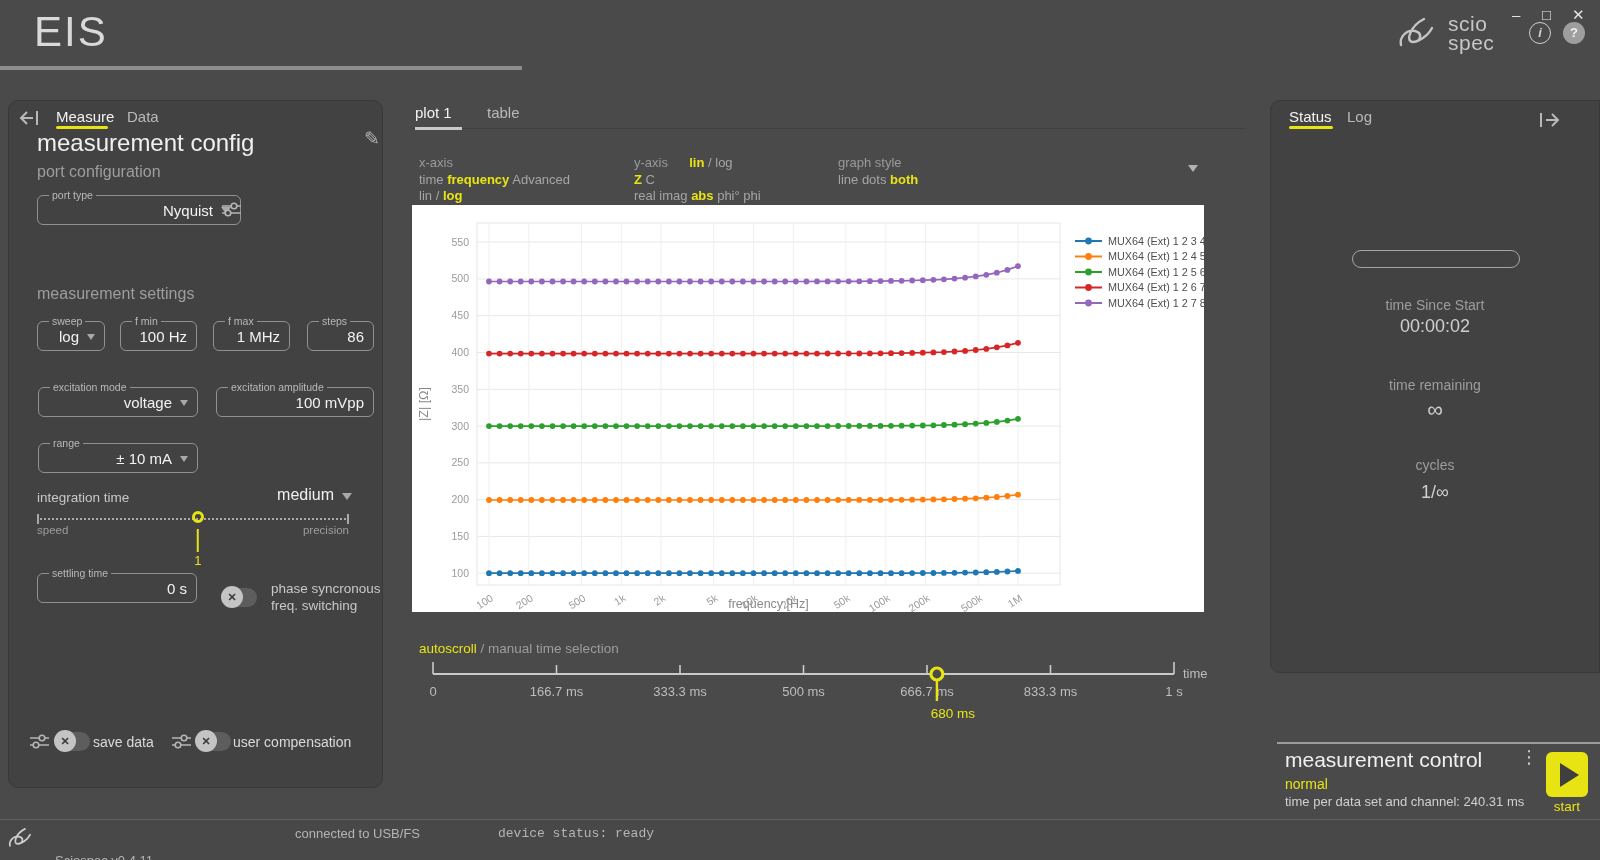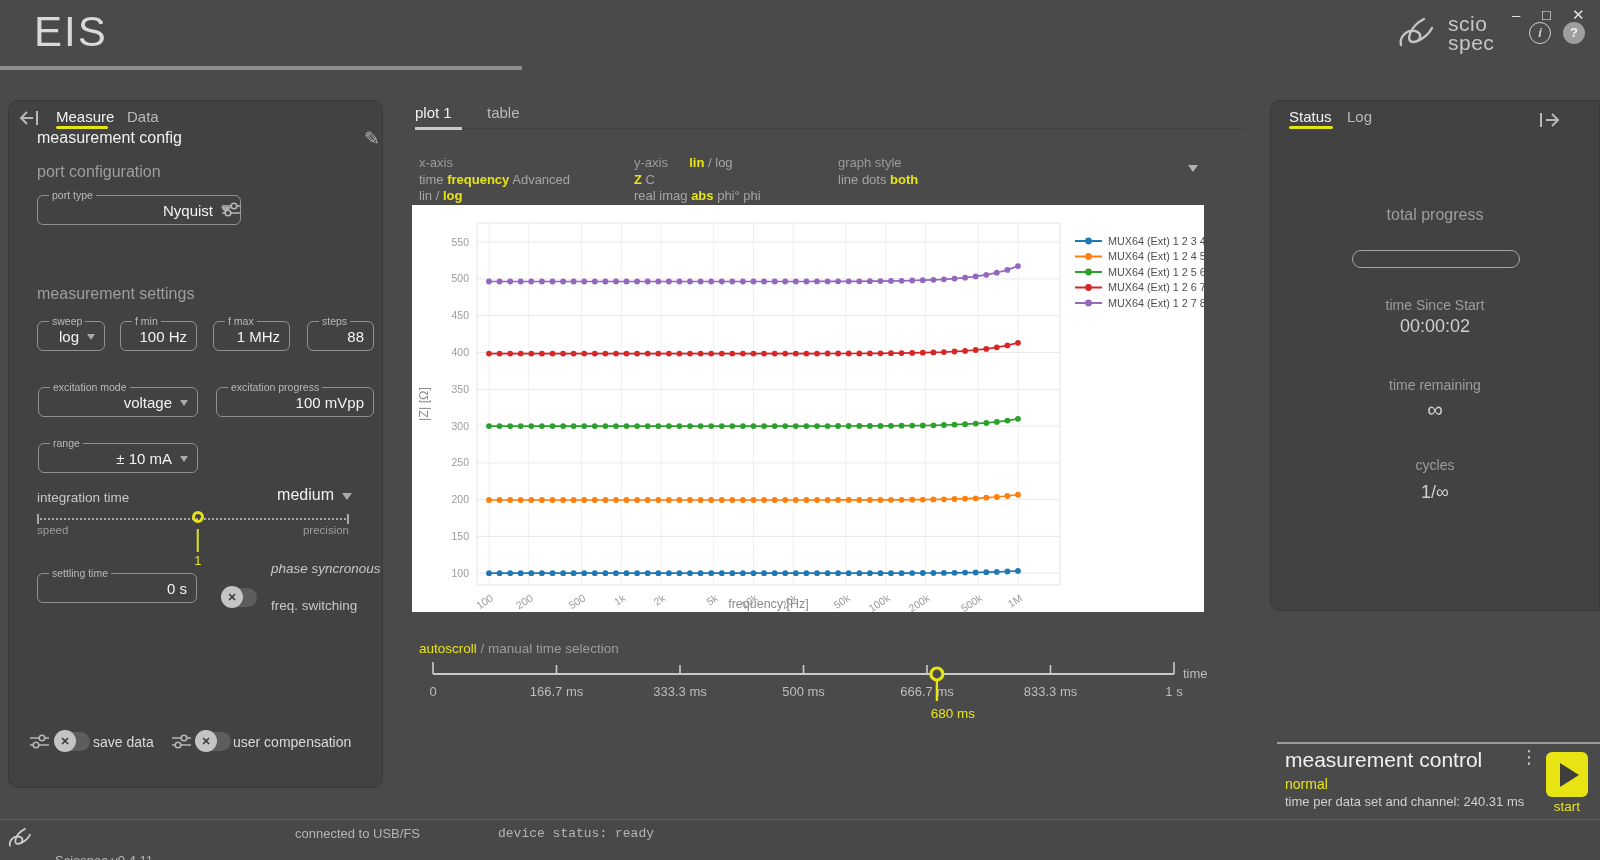--- a/index.html
+++ b/index.html
@@ -13,21 +13,21 @@
   .winbtn{top:6px;font-size:15px;color:#e3e3e3;cursor:default;}
   .circle-icon{width:22px;height:22px;border-radius:50%;text-align:center;line-height:20px;font-size:13px;}
   #info-icon{left:1529px;top:22px;border:1.5px solid #cfcfcf;color:#cfcfcf;font-style:italic;font-weight:bold;}
   #help-icon{left:1563px;top:22px;background:#9e9e9e;color:#f0f0f0;font-weight:bold;line-height:22px;}
   #brand{left:1398px;top:12px;display:flex;align-items:center;}
   #brand .btxt{color:#c6c6c6;font-size:21px;line-height:19px;letter-spacing:.5px;margin-left:4px;}
 
   
   .panel{background:#424242;border:1px solid #393939;border-radius:10px;}
   #left-panel{left:8px;top:100px;width:375px;height:688px;}
-  #right-panel{left:1270px;top:100px;width:330px;height:511px;border-top-right-radius:0;border-bottom-right-radius:0;}
+  #right-panel{left:1270px;top:100px;width:330px;height:573px;border-top-right-radius:0;border-bottom-right-radius:0;}
 
   .tab{font-size:15px;color:#b9b9b9;cursor:pointer;}
   .tab.active{color:#f2f2f2;}
   .tab-underline{height:3px;background:#e8e414;border-radius:2px;}
 
   .section-h{font-size:16px;color:#9d9d9d;}
   fieldset.fld{border:1px solid #919191;border-radius:6px;margin:0;padding:1px 9px 5px 9px;position:absolute;}
   fieldset.fld legend{font-size:10.5px;color:#b9b9b9;padding:0 3px;margin-left:2px;}
   .fld .val{display:flex;justify-content:flex-end;align-items:center;color:#f2f2f2;font-size:15px;white-space:nowrap;}
   .tri{display:inline-block;width:0;height:0;border-left:5.5px solid transparent;border-right:5.5px solid transparent;border-top:7px solid #a9a9a9;margin-left:8px;}
@@ -102,21 +102,21 @@
   <div class="abs circle-icon" id="help-icon">?</div>
 
   <div class="abs panel" id="left-panel">
     <svg class="abs" style="left:10px;top:7px;" width="24" height="20" viewBox="0 0 24 20">
       <path d="M14 10 H3 M8 4 l-6 6 6 6 M18 3 v14" fill="none" stroke="#b9b9b9" stroke-width="2"></path>
     </svg>
     <div class="abs tab active" style="left:47px;top:7px;">Measure</div>
     <div class="abs tab-underline" style="left:47px;top:25px;width:52px;"></div>
     <div class="abs tab" style="left:118px;top:7px;">Data</div>
 
-    <div class="abs" style="left:28px;top:28px;font-size:16px;color:#f0f0f0;">measurement config</div>
+    <div class="abs" style="left:28px;top:28px;font-size:24px;color:#f0f0f0;">measurement config</div>
     <div class="abs" style="left:355px;top:26px;font-size:19px;color:#b2b2b2;">✎</div>
 
     <div class="abs section-h" style="left:28px;top:62px;">port configuration</div>
 
     <fieldset class="fld" style="left:28px;top:88px;width:204px;">
       <legend>port type</legend>
       <div class="val">
           <span>Nyquist</span>
           <span class="tri"></span>
         </div>
@@ -144,33 +144,33 @@
     </fieldset>
     <fieldset class="fld" style="left:204px;top:214px;width:77px;">
       <legend>f max</legend>
       <div class="val">
           <span>1 MHz</span>
         </div>
     </fieldset>
     <fieldset class="fld" style="left:298px;top:214px;width:67px;">
       <legend>steps</legend>
       <div class="val">
-          <span>88</span>
+          <span>86</span>
         </div>
     </fieldset>
 
     <fieldset class="fld" style="left:29px;top:280px;width:160px;">
       <legend>excitation mode</legend>
       <div class="val">
           <span>voltage</span>
           <span class="tri sm"></span>
         </div>
     </fieldset>
     <fieldset class="fld" style="left:207px;top:280px;width:158px;">
-      <legend>excitation progress</legend>
+      <legend>excitation amplitude</legend>
       <div class="val">
           <span>100 mVpp</span>
         </div>
     </fieldset>
 
     <fieldset class="fld" style="left:29px;top:336px;width:160px;">
       <legend>range</legend>
       <div class="val">
           <span>± 10 mA</span>
           <span class="tri sm"></span>
@@ -195,21 +195,21 @@
 
     <fieldset class="fld" style="left:28px;top:466px;width:160px;">
       <legend>settling time</legend>
       <div class="val">
           <span>0 s</span>
         </div>
     </fieldset>
     <div class="toggle" style="left:214px;top:487px;">
       <span class="knob">✕</span>
     </div>
-    <div class="abs lbl" style="left:262px;top:460px;font-style:italic;">phase syncronous</div>
+    <div class="abs lbl" style="left:262px;top:480px;">phase syncronous</div>
     <div class="abs lbl" style="left:262px;top:497px;">freq. switching</div>
 
     <svg class="abs" style="left:20px;top:632px;" width="21" height="17" viewBox="0 0 21 17">
       <path d="M1 5 h19 M1 12 h19" stroke="#b5b5b5" stroke-width="1.6"></path>
       <circle cx="13" cy="5" r="2.8" fill="#424242" stroke="#b5b5b5" stroke-width="1.6"></circle>
       <circle cx="7" cy="12" r="2.8" fill="#424242" stroke="#b5b5b5" stroke-width="1.6"></circle>
     </svg>
     <div class="toggle" style="left:47px;top:631px;">
       <span class="knob">✕</span>
     </div>
@@ -633,21 +633,20 @@
     </svg>
 
   <div class="abs panel" id="right-panel">
     <div class="abs tab active" style="left:18px;top:7px;">Status</div>
     <div class="abs tab-underline" style="left:18px;top:25px;width:44px;"></div>
     <div class="abs tab" style="left:76px;top:7px;">Log</div>
     <svg class="abs" style="left:265px;top:9px;" width="24" height="20" viewBox="0 0 24 20">
       <path d="M10 10 h11 M16 4 l6 6 -6 6 M5 3 v14" fill="none" stroke="#b9b9b9" stroke-width="2"></path>
     </svg>
 
-    <div class="rp-center section-h" style="top:105px;">total progress</div>
     <div id="progress-bar">
         <div id="progress-fill" style="width: 0%;"></div>
       </div>
 
     <div class="rp-center" style="top:196px;font-size:14px;color:#9d9d9d;">time Since Start</div>
     <div class="rp-center bigval" style="top:215px;">00:00:02</div>
 
     <div class="rp-center" style="top:276px;font-size:14px;color:#9d9d9d;">time remaining</div>
     <div class="rp-center" style="top:296px;font-size:22px;color:#cfcfcf;">∞</div>
 

